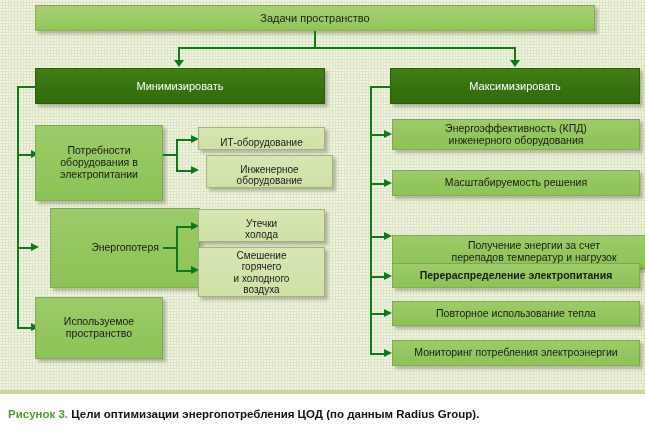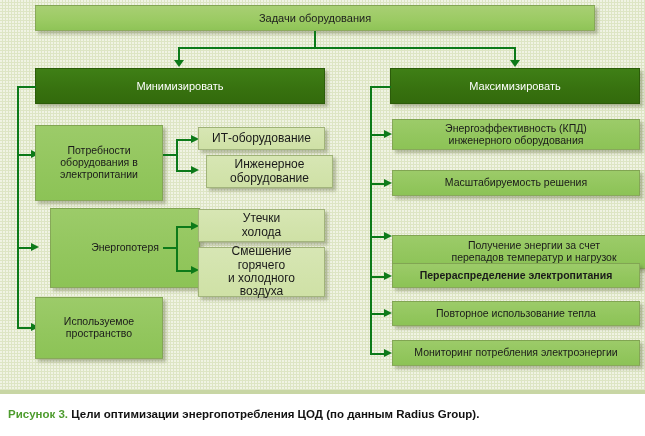--- a/index.html
+++ b/index.html
@@ -55,21 +55,22 @@
     border-color: #2c5c0a;
   }
   
   .box-mid {
     background-image: linear-gradient(to bottom, #9ccb69 0%, #92c65d 60%, #8cc356 100%);
     font-size: 10.5px;
   }
   
   .box-pale {
     background-image: linear-gradient(to bottom, #d7e6b4 0%, #d2e3ab 60%, #cfe1a6 100%);
-    font-size: 12px;
+    font-size: 10px;
+    align-items: flex-end;
   }
 
   
   .ln {
     position: absolute;
     background: #0d7a19;
   }
   .ln-v { width: 2px; }
   .ln-h { height: 2px; }
   .arrow-d, .arrow-r {
@@ -108,21 +109,21 @@
   #caption .figlabel { color: #4e9c2e; }
 </style>
 </head>
 <body>
 
 <div id="root">
 
   <div id="canvas">
 
     <div class="box box-top" style="left:35px; top:5px; width:560px; height:26px;">
-      <span class="txt">Задачи оборудования</span>
+      <span class="txt">Задачи пространство</span>
     </div>
 
     <div class="ln ln-v" style="left:314px; top:31px; height:16px;"></div>
 
     <div class="ln ln-h" style="left:178px; top:47px; width:337px;"></div>
 
     <div class="ln ln-v" style="left:178px; top:47px; height:14px;"></div>
     <div class="arrow-d" style="left:174px; top:60px;"></div>
 
     <div class="ln ln-v" style="left:514px; top:47px; height:14px;"></div>

